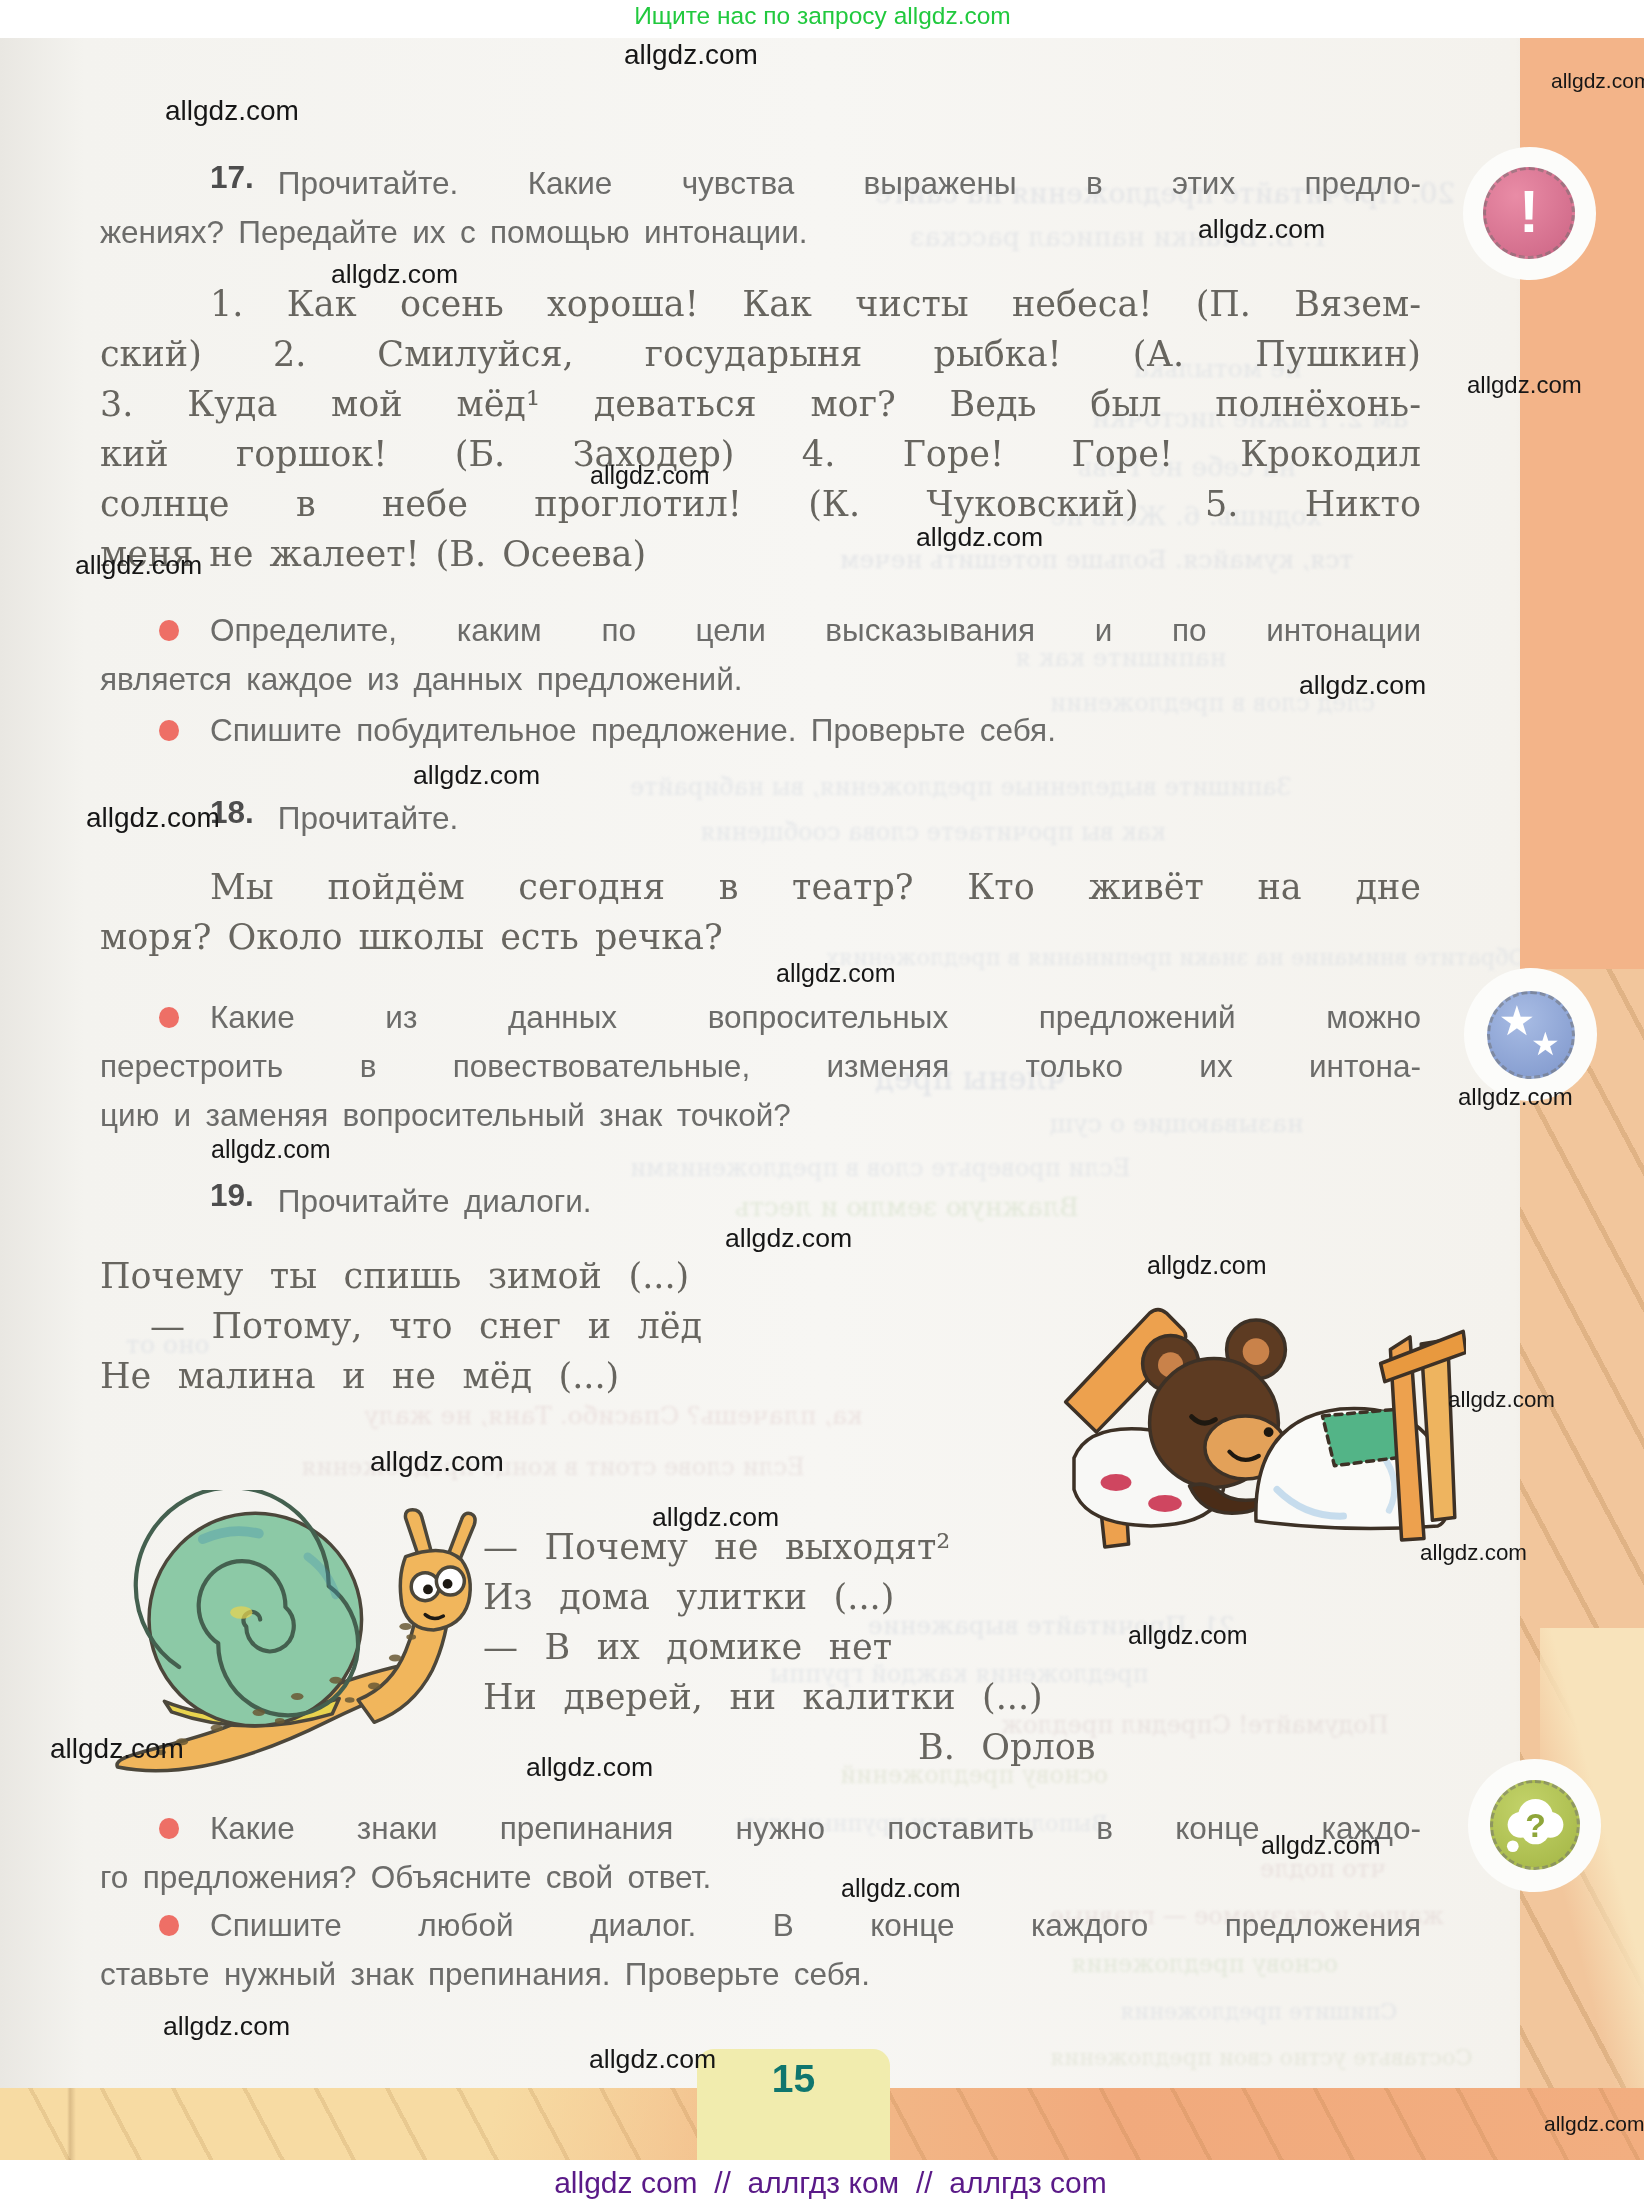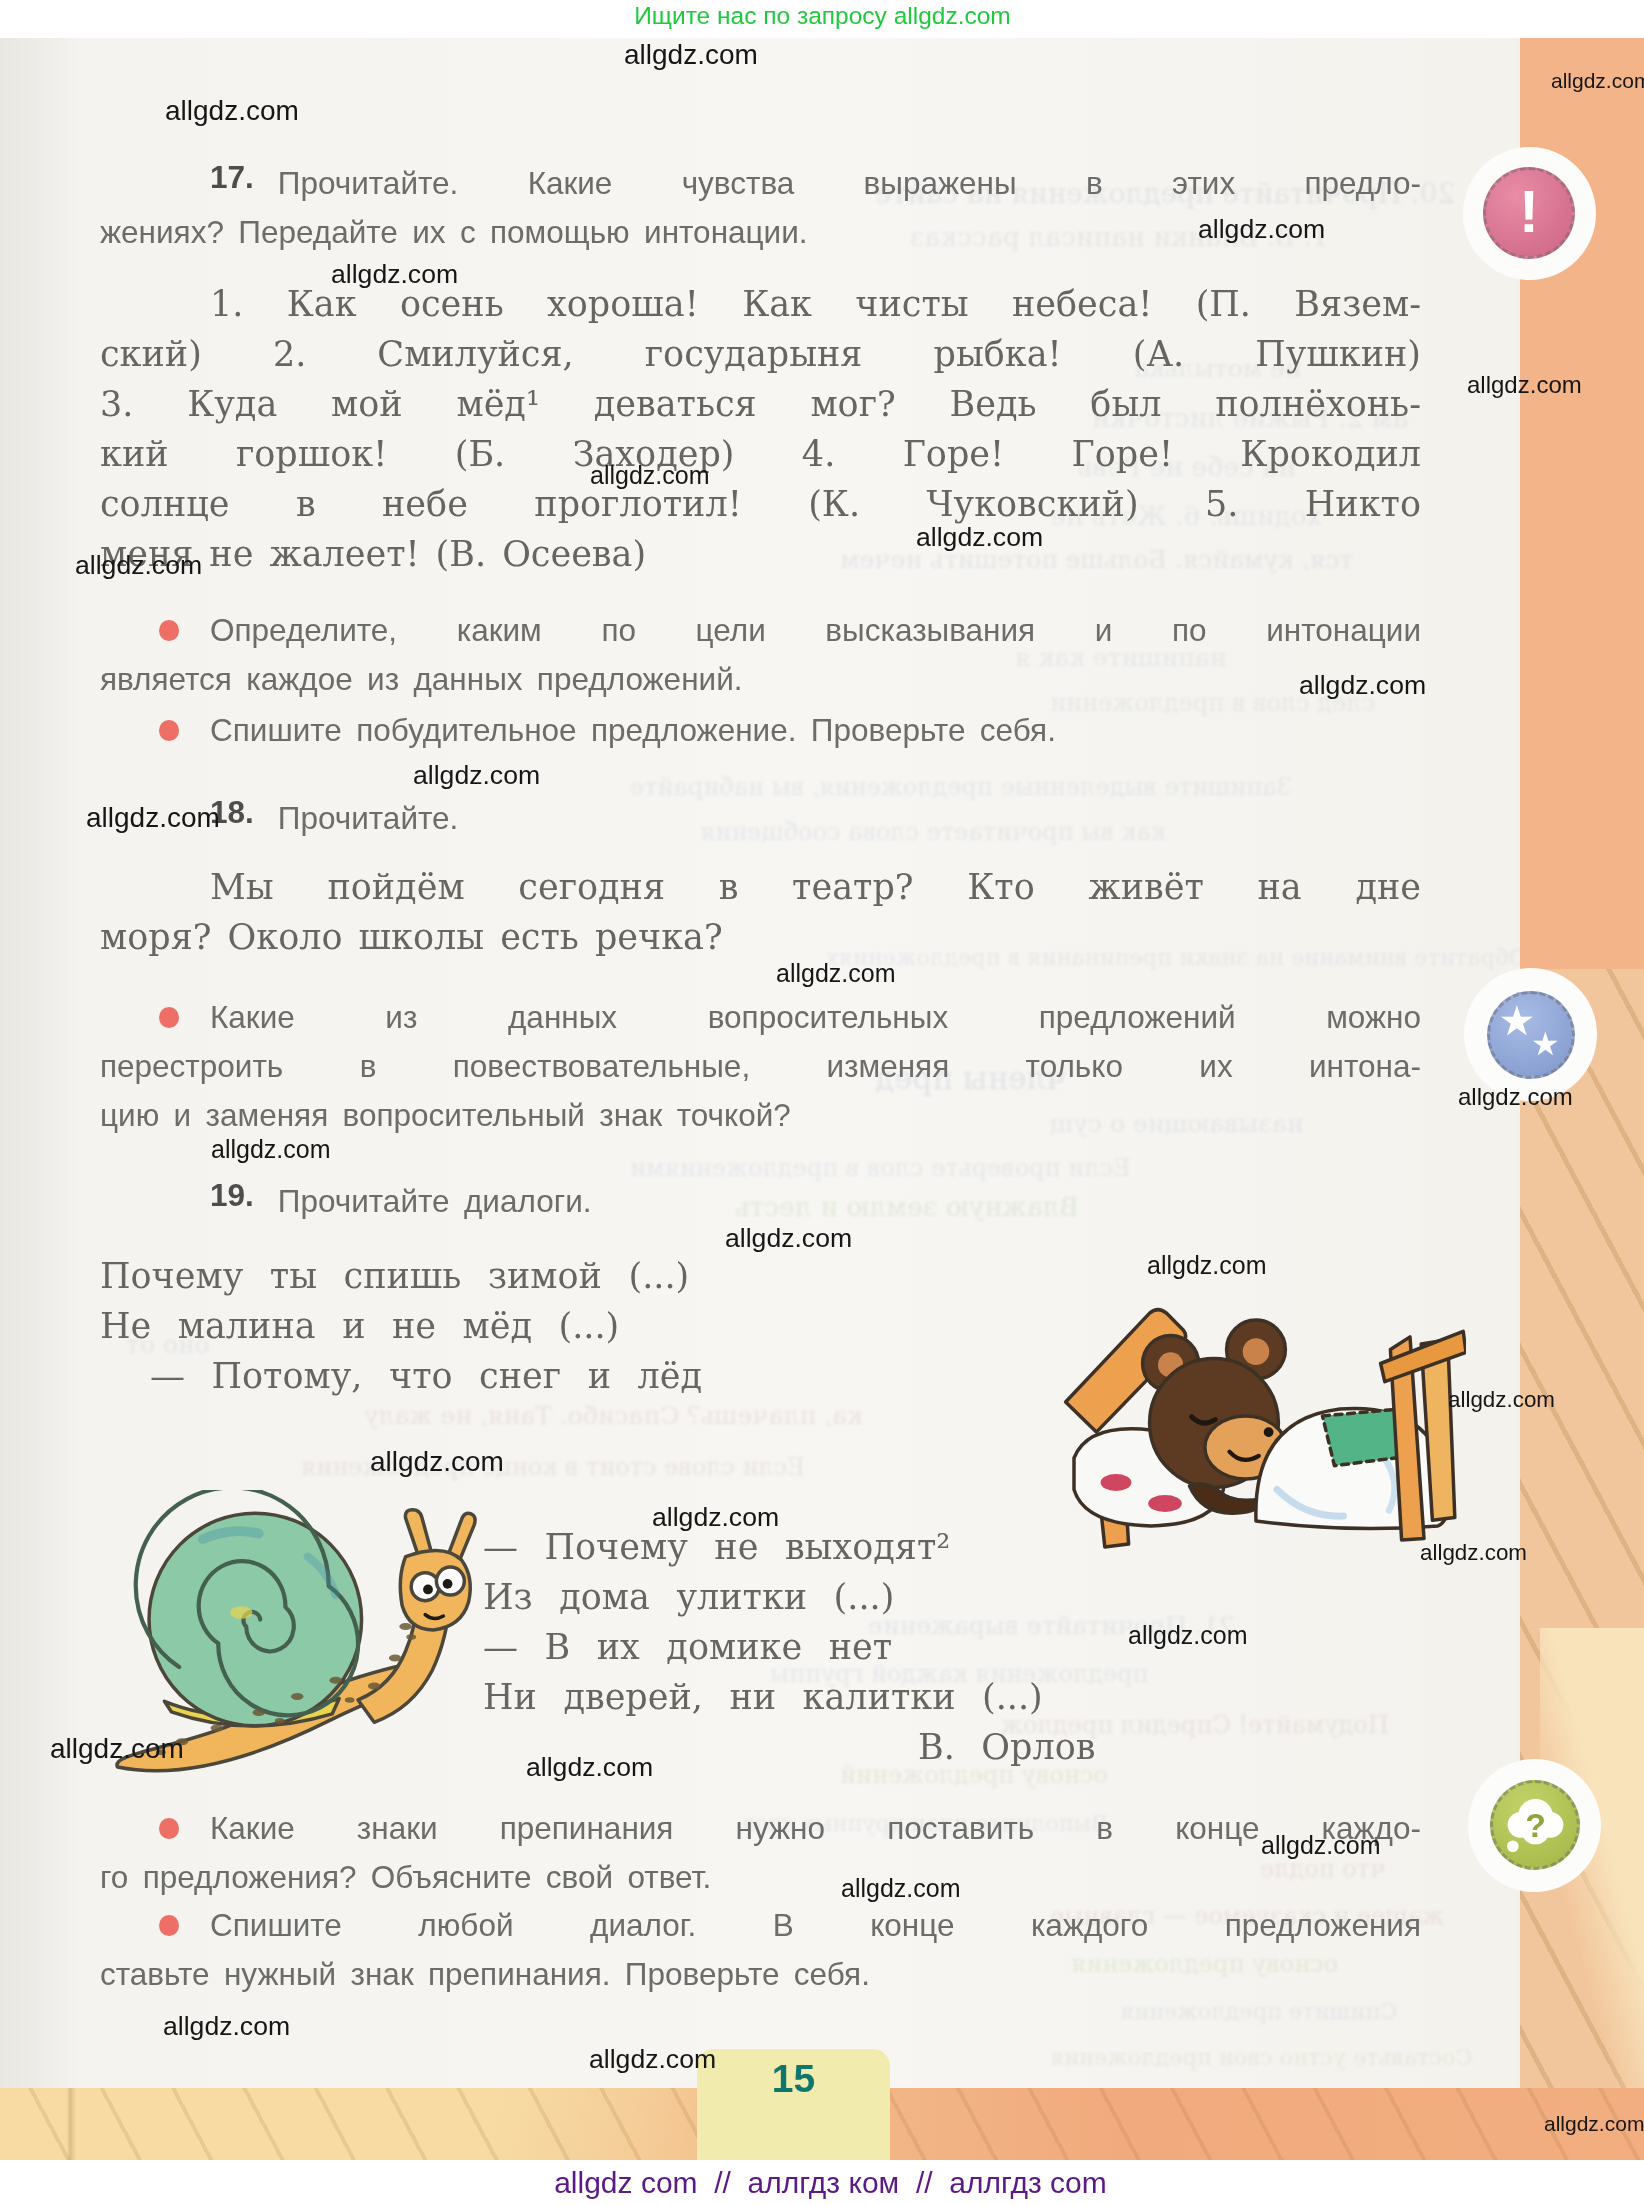--- a/index.html
+++ b/index.html
@@ -170,22 +170,22 @@
 
     <div class="block sans" style="top:1139px">
       <div class="hline">
         <span class="exnum">19.</span>
         <span class="ln">Прочитайте диалоги.</span>
       </div>
     </div>
 
     <div class="block serif dlg" style="top:1213px;width:1050px">
         <div class="ln">Почему ты спишь зимой (...)</div>
+        <div class="ln dd">— Потому, что снег и лёд</div>
         <div class="ln">Не малина и не мёд (...)</div>
-        <div class="ln dd">— Потому, что снег и лёд</div>
       </div>
 
     <div class="block serif dlg" style="top:1484px;left:483px;width:693px">
         <div class="ln">— Почему не выходят²</div>
         <div class="ln">Из дома улитки (...)</div>
         <div class="ln">— В их домике нет</div>
         <div class="ln">Ни дверей, ни калитки (...)</div>
         <div class="ln author">В. Орлов</div>
       </div>
 

